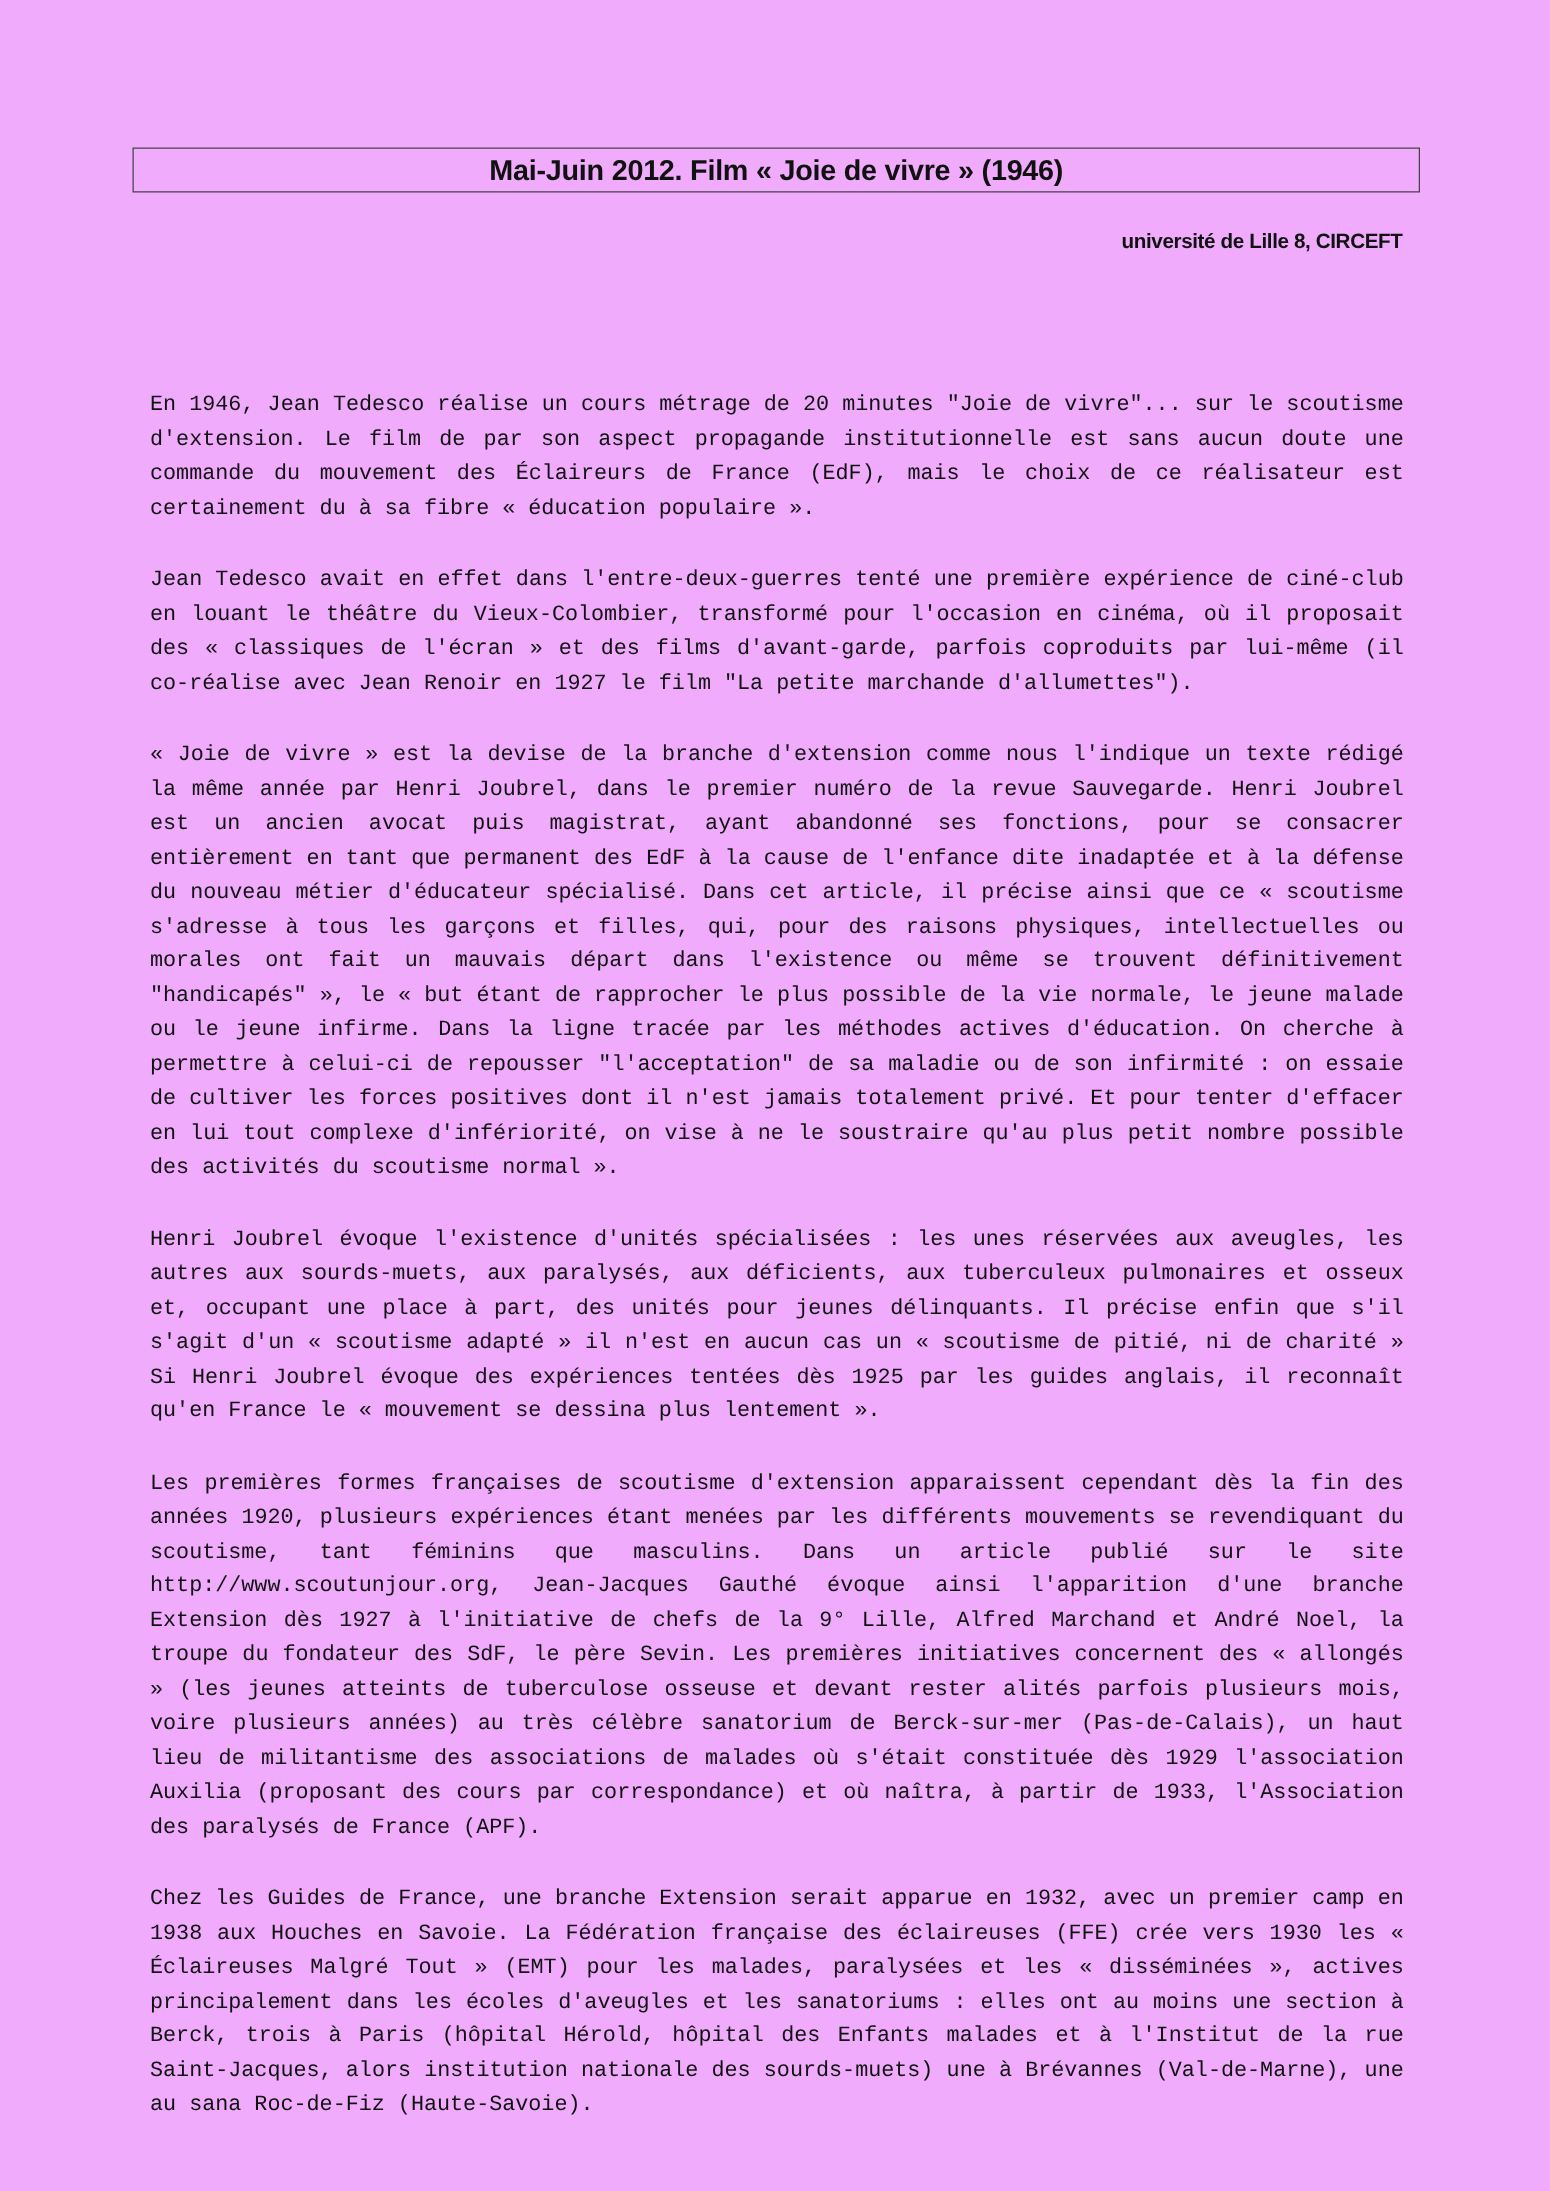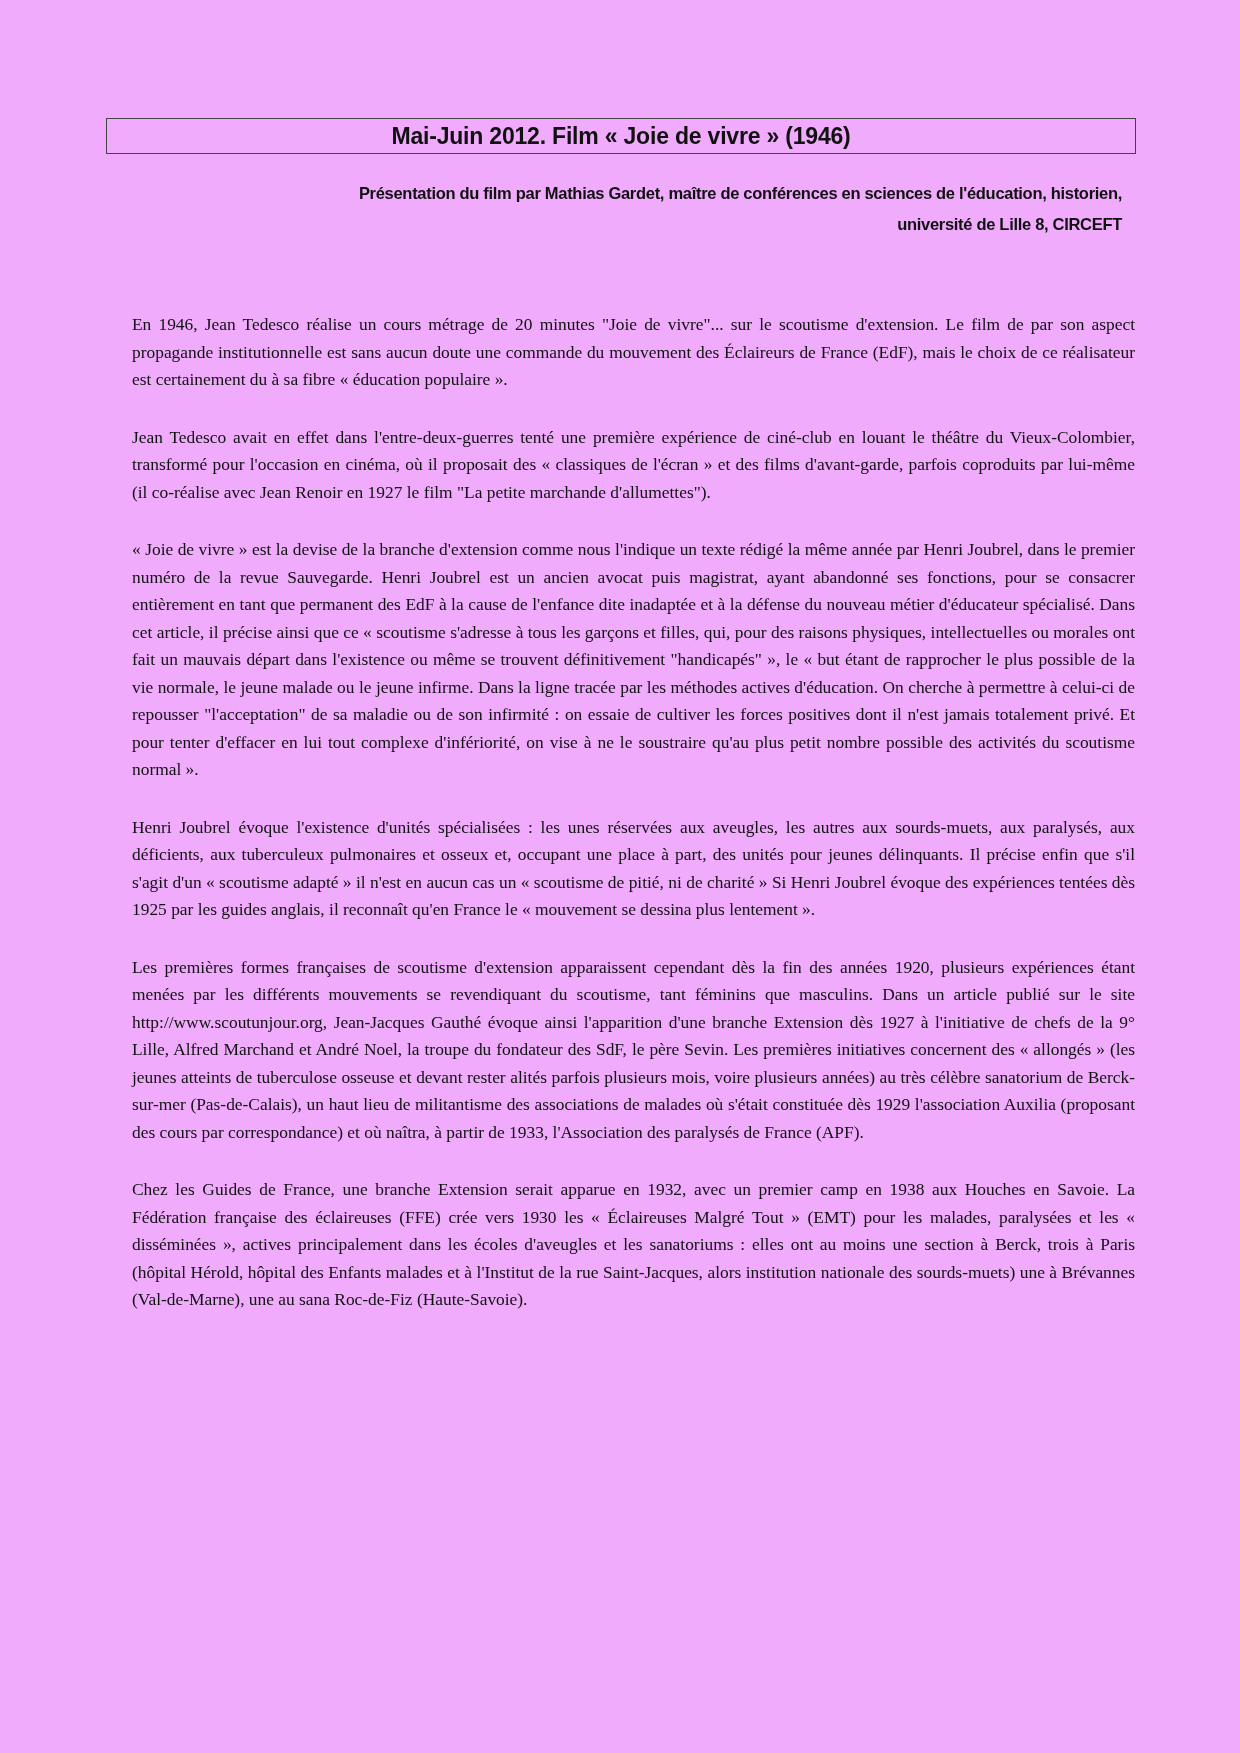--- a/index.html
+++ b/index.html
@@ -15,35 +15,34 @@
     font-size: 23px; letter-spacing: -0.2px; margin: 0; color: #111;
   }
   .subtitle {
     position: absolute; left: 150px; top: 178px; width: 972px;
     font-family: "Liberation Sans", sans-serif; font-weight: bold;
     font-size: 16.5px; line-height: 31px; text-align: right; color: #111;
     letter-spacing: -0.3px;
   }
   .body-text {
     position: absolute; left: 120px; top: 311px; width: 1003px;
-    font-family: Liberation Serif, serif; font-size: 17.4px;
-    line-height: 27.5px; text-align: justify; color: #111; margin-left: 12px;
+    font-family: Liberation Mono, monospace; font-size: 17.4px;
+    line-height: 27.5px; text-align: justify; color: #111;
   }
   .body-text p { margin: 0 0 30px 0; }
 </style>
 </head>
 <body>
 
 <div class="page">
   <div class="title-box">
     <h1 class="title">Mai-Juin 2012. Film « Joie de vivre » (1946)</h1>
   </div>
 
   <div class="subtitle">
-    <div>Présentation du film par Mathias Gardet, maître de conférences en sciences de l'éducation, historien,</div>
     <div>université de Lille 8, CIRCEFT</div>
   </div>
 
   <div class="body-text">
     <p>En 1946, Jean Tedesco réalise un cours métrage de 20 minutes "Joie de vivre"... sur le scoutisme d'extension. Le film de par son aspect propagande institutionnelle est sans aucun doute une commande du mouvement des Éclaireurs de France (EdF), mais le choix de ce réalisateur est certainement du à sa fibre « éducation populaire ».</p>
     <p>Jean Tedesco avait en effet dans l'entre-deux-guerres tenté une première expérience de ciné-club en louant le théâtre du Vieux-Colombier, transformé pour l'occasion en cinéma, où il proposait des « classiques de l'écran » et des films d'avant-garde, parfois coproduits par lui-même (il co-réalise avec Jean Renoir en 1927 le film "La petite marchande d'allumettes").</p>
     <p>« Joie de vivre » est la devise de la branche d'extension comme nous l'indique un texte rédigé la même année par Henri Joubrel, dans le premier numéro de la revue Sauvegarde. Henri Joubrel est un ancien avocat puis magistrat, ayant abandonné ses fonctions, pour se consacrer entièrement en tant que permanent des EdF à la cause de l'enfance dite inadaptée et à la défense du nouveau métier d'éducateur spécialisé. Dans cet article, il précise ainsi que ce « scoutisme s'adresse à tous les garçons et filles, qui, pour des raisons physiques, intellectuelles ou morales ont fait un mauvais départ dans l'existence ou même se trouvent définitivement "handicapés" », le « but étant de rapprocher le plus possible de la vie normale, le jeune malade ou le jeune infirme. Dans la ligne tracée par les méthodes actives d'éducation. On cherche à permettre à celui-ci de repousser "l'acceptation" de sa maladie ou de son infirmité : on essaie de cultiver les forces positives dont il n'est jamais totalement privé. Et pour tenter d'effacer en lui tout complexe d'infériorité, on vise à ne le soustraire qu'au plus petit nombre possible des activités du scoutisme normal ».</p>
     <p>Henri Joubrel évoque l'existence d'unités spécialisées : les unes réservées aux aveugles, les autres aux sourds-muets, aux paralysés, aux déficients, aux tuberculeux pulmonaires et osseux et, occupant une place à part, des unités pour jeunes délinquants. Il précise enfin que s'il s'agit d'un « scoutisme adapté » il n'est en aucun cas un « scoutisme de pitié, ni de charité » Si Henri Joubrel évoque des expériences tentées dès 1925 par les guides anglais, il reconnaît qu'en France le « mouvement se dessina plus lentement ».</p>
     <p>Les premières formes françaises de scoutisme d'extension apparaissent cependant dès la fin des années 1920, plusieurs expériences étant menées par les différents mouvements se revendiquant du scoutisme, tant féminins que masculins. Dans un article publié sur le site http://www.scoutunjour.org, Jean-Jacques Gauthé évoque ainsi l'apparition d'une branche Extension dès 1927 à l'initiative de chefs de la 9° Lille, Alfred Marchand et André Noel, la troupe du fondateur des SdF, le père Sevin. Les premières initiatives concernent des « allongés » (les jeunes atteints de tuberculose osseuse et devant rester alités parfois plusieurs mois, voire plusieurs années) au très célèbre sanatorium de Berck-sur-mer (Pas-de-Calais), un haut lieu de militantisme des associations de malades où s'était constituée dès 1929 l'association Auxilia (proposant des cours par correspondance) et où naîtra, à partir de 1933, l'Association des paralysés de France (APF).</p>
     <p>Chez les Guides de France, une branche Extension serait apparue en 1932, avec un premier camp en 1938 aux Houches en Savoie. La Fédération française des éclaireuses (FFE) crée vers 1930 les « Éclaireuses Malgré Tout » (EMT) pour les malades, paralysées et les « disséminées », actives principalement dans les écoles d'aveugles et les sanatoriums : elles ont au moins une section à Berck, trois à Paris (hôpital Hérold, hôpital des Enfants malades et à l'Institut de la rue Saint-Jacques, alors institution nationale des sourds-muets) une à Brévannes (Val-de-Marne), une au sana Roc-de-Fiz (Haute-Savoie).</p>

